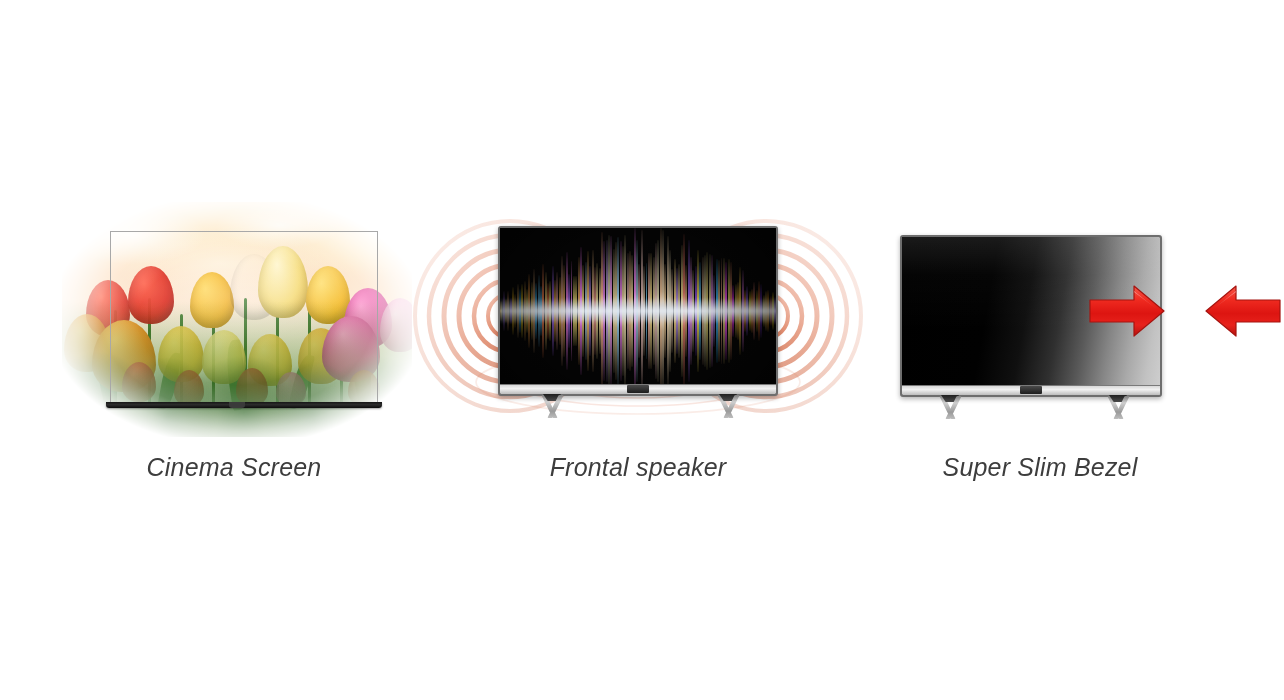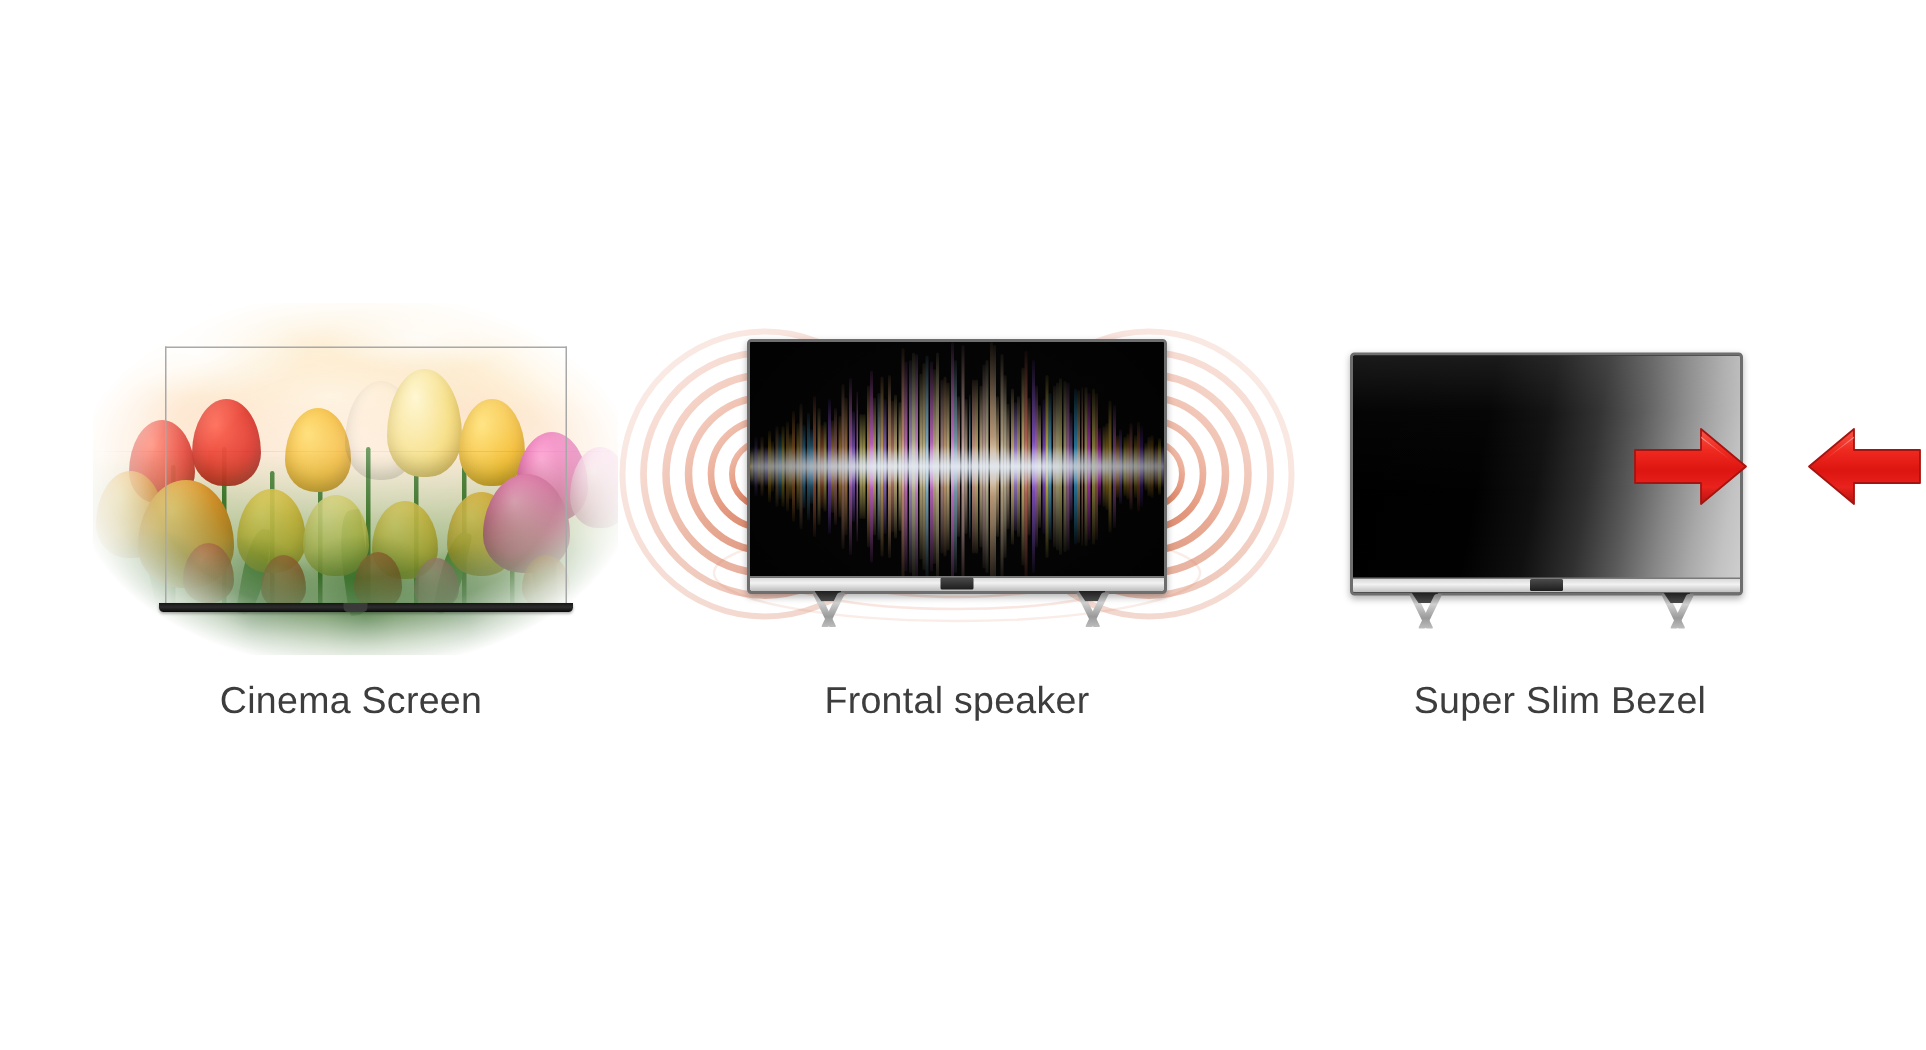--- a/index.html
+++ b/index.html
@@ -25,20 +25,21 @@
     height: 700px;
     background: #ffffff;
   }
 
   
   .feature {
     position: absolute;
     top: 180px;
     width: 380px;
     height: 310px;
+    font-style: italic;
   }
   #feature-cinema   { left: 44px;  }
   #feature-speaker  { left: 448px; }
   #feature-bezel    { left: 850px; }
 
   .feature-caption {
     position: absolute;
     left: 0;
     top: 275px;
     width: 380px;

